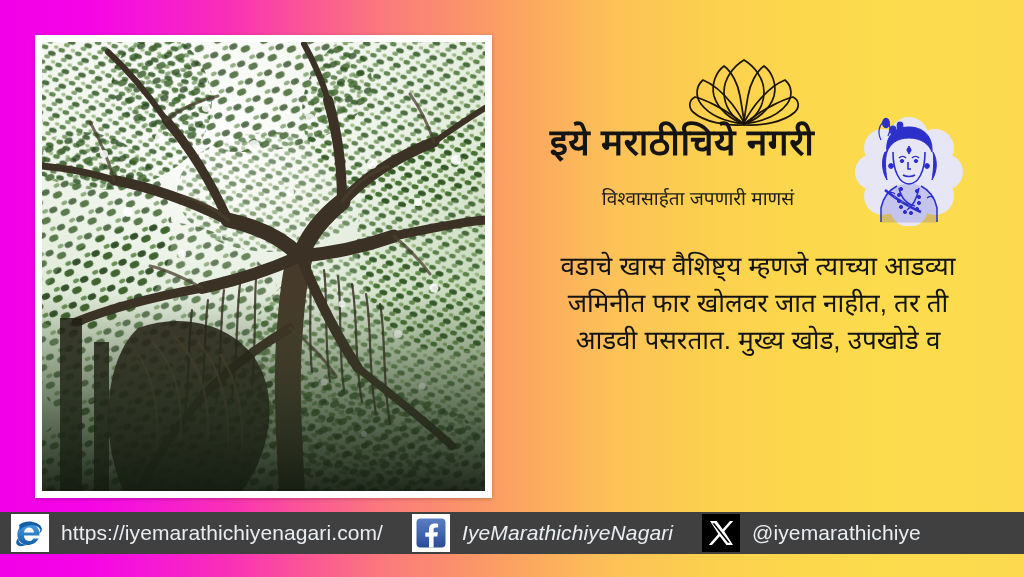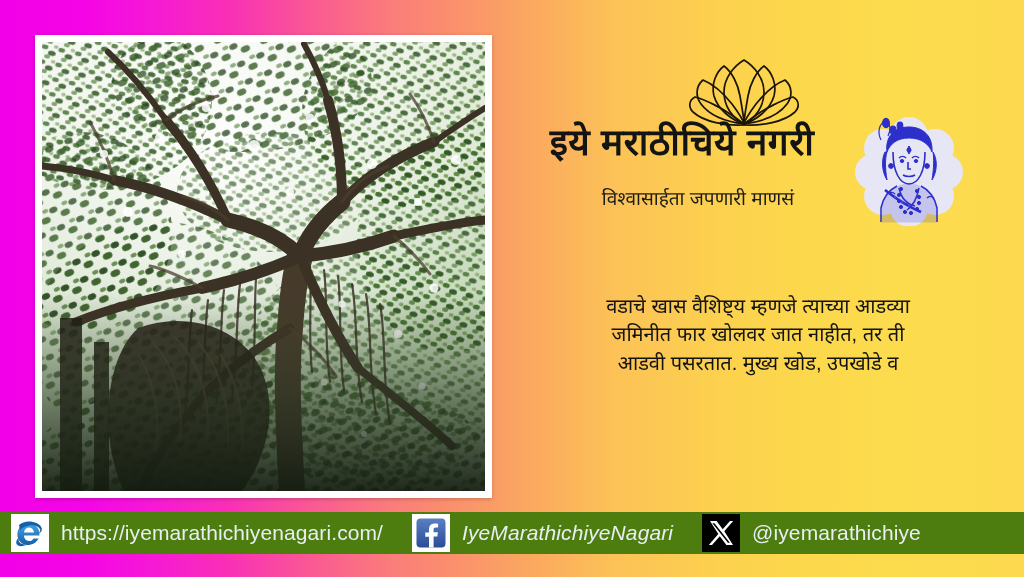--- a/index.html
+++ b/index.html
@@ -63,28 +63,28 @@
   
   .avatar{
     position:absolute; right:33px; top:114px; width:108px; height:112px;
   }
   .avatar svg{ display:block; width:100%; height:100%; }
 
   
   .body-text{
     position:absolute; left:6px; top:248px; width:520px;
     text-align:center;
-    font-size:20px; line-height:1.42; color:#131313; font-weight:400;margin-top:44px;
+    font-size:26px; line-height:1.42; color:#131313; font-weight:400;
   }
   .body-text .ln{ display:block; white-space:nowrap; }
 
   
   .footer{
     position:absolute; left:0; top:512px; width:1024px; height:42px;
-    background:#4d7c0f;
+    background:#404040;
     display:flex; align-items:center;
   }
   .f-item{ display:flex; align-items:center; height:100%; }
   .f-icon{
     width:38px; height:38px; flex:none;
     display:flex; align-items:center; justify-content:center;
     margin-left:11px;
   }
   .f-icon svg{ display:block; }
   .f-label{

